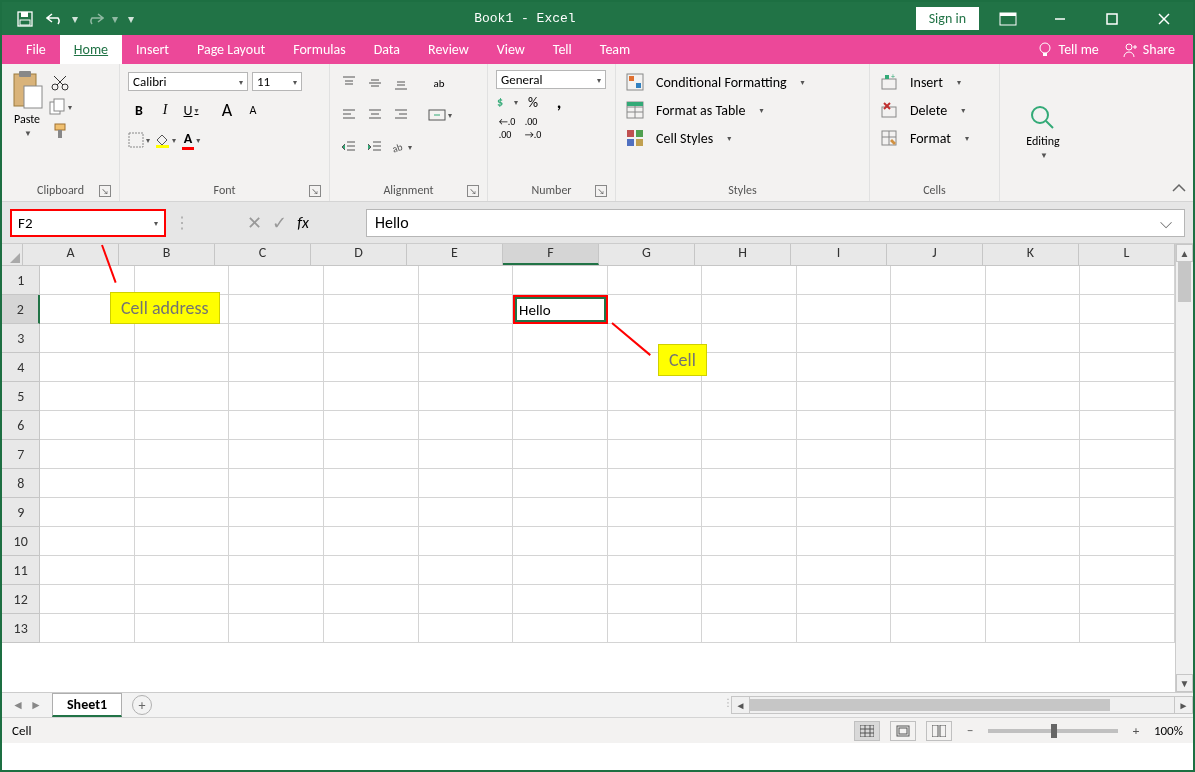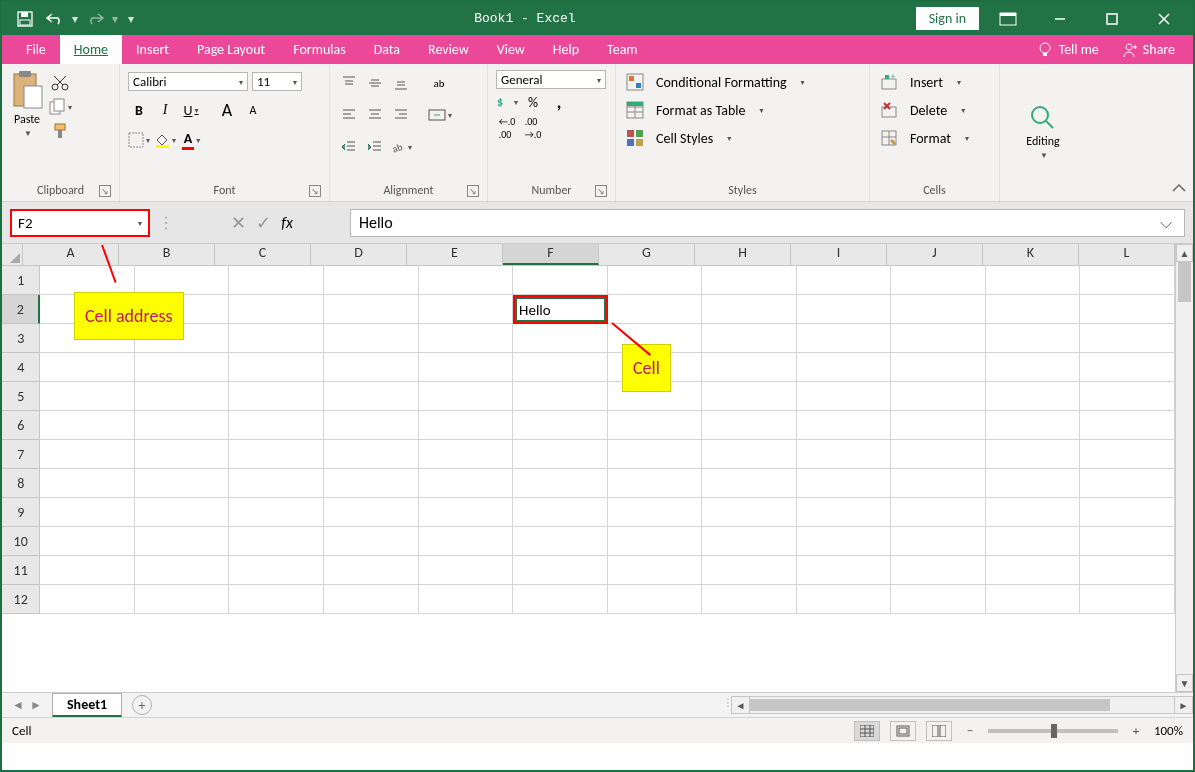--- a/index.html
+++ b/index.html
@@ -31,21 +31,21 @@
   .btnstack { display:flex; flex-direction:column; align-items:center; justify-content:flex-start; gap:2px; padding:2px; }
   .smallrow { display:flex; gap:4px; align-items:center; margin:2px 0; }
   .ribbtn { min-width:22px; height:22px; display:flex; align-items:center; justify-content:center; font-size:14px; }
   .ribtxt { font-size:12px; }
   .dropcaret { font-size:8px; color:#555; margin-left:2px; }
   .fontbox { border:1px solid #b6b6b6; background:#fff; font-size:13px; padding:1px 4px; display:flex; align-items:center; justify-content:space-between; }
   .colrow { display:flex; flex-direction:column; gap:2px; }
 
   
   .fbar { height:42px; background:#e6e6e6; display:flex; align-items:center; border-bottom:1px solid #ccc; padding:6px 8px; gap:8px; }
-  .namebox { width:140px; height:28px; border:2px solid red; background:#fff; display:flex; align-items:center; padding:0 6px; font-size:15px; justify-content:space-between; }
+  .namebox { width:156px; height:28px; border:2px solid red; background:#fff; display:flex; align-items:center; padding:0 6px; font-size:15px; justify-content:space-between; }
   .fxbtns { display:flex; gap:10px; align-items:center; width:160px; justify-content:center; }
   .fxbtns .fx { font-style:italic; }
   .formulabox { flex:1; height:28px; border:1px solid #b6b6b6; background:#fff; padding:0 8px; font-size:16px; display:flex; align-items:center; justify-content:space-between; }
   .fdrop { width:16px; color:#666; }
 
   
   .gridwrap { position:relative; height: 448px; display:flex; }
   .gridinner { flex:1; position:relative; overflow:hidden; }
   .colhdrs { display:flex; height:22px; background:#e8e8e8; border-bottom:1px solid #c6c6c6; }
   .corner { width:39px; height:22px; background:#e8e8e8; border-right:1px solid #c6c6c6; border-bottom:1px solid #c6c6c6; position:relative; }
@@ -57,21 +57,21 @@
   .rowhdr { width:39px; background:#e8e8e8; border-right:1px solid #c6c6c6; border-bottom:1px solid #c6c6c6; text-align:center; font-size:14px; color:#333; display:flex; align-items:center; justify-content:center; }
   .rowhdr.sel { background:#d5d5d5; border-right:2px solid #217346; }
   .cell { width:96px; border-right:1px solid #d4d4d4; border-bottom:1px solid #d4d4d4; font-size:15px; padding:2px 4px; display:flex; align-items:center; position:relative; }
   .cell.active { border:2px solid red; outline:2px solid #217346; outline-offset:-4px; }
   .vsb { width:18px; background:#f0f0f0; display:flex; flex-direction:column; border-left:1px solid #ccc; }
   .vsb .arrow { height:18px; display:flex; align-items:center; justify-content:center; border:1px solid #c6c6c6; font-size:10px; color:#555; }
   .vsb .track { flex:1; background:#f0f0f0; position:relative; }
   .vsb .thumb { position:absolute; top:0; left:2px; right:2px; height:40px; background:#c6c6c6; }
 
   
-  .annot { position:absolute; background:yellow; color:#be185d; font-size:18px; padding:12px 10px; border:1px solid #d0d000; }
+  .annot { position:absolute; background:yellow; color:#737373; font-size:18px; padding:4px 10px; border:1px solid #d0d000;margin-left:36px; }
   .annotline { position:absolute; border-top:2px solid red; transform-origin: left center; }
 
   
   .sheetbar { height:25px; display:flex; align-items:center; border-top:1px solid #ccc; background:#f3f3f3; }
   .navarrows { display:flex; gap:2px; padding:0 8px; }
   .navarrows span { width:16px; text-align:center; color:#888; font-size:12px; }
   .sheettab { background:#fff; border:1px solid #aeaeae; border-bottom:2px solid #217346; padding:2px 14px; font-size:14px; font-weight:600; color:#000000; }
   .addsheet { margin-left:10px; width:20px; height:20px; border:1px solid #b0b0b0; border-radius:50%; display:flex; align-items:center; justify-content:center; color:#666; font-size:14px; }
   .hsbwrap { margin-left:auto; display:flex; align-items:center; width:470px; }
   .hsbgrip { width:8px; height:18px; color:#aaa; font-size:10px; }
@@ -151,21 +151,21 @@
 
 <div class="tabsrow">
   <div class="tab">File</div>
   <div class="tab active">Home</div>
   <div class="tab">Insert</div>
   <div class="tab">Page Layout</div>
   <div class="tab">Formulas</div>
   <div class="tab">Data</div>
   <div class="tab">Review</div>
   <div class="tab">View</div>
-  <div class="tab">Help</div>
+  <div class="tab">Tell</div>
   <div class="tab">Team</div>
   <div class="tabsright">
     <div class="item">
       <svg width="16" height="16">
           <circle cx="8" cy="6" r="5" fill="none" stroke="#fff"></circle>
           <rect x="6" y="11" width="4" height="3" fill="#fff"></rect>
         </svg>
       <span>Tell me</span>
     </div>
     <div class="item">
@@ -699,20 +699,35 @@
           <div class="cell"></div>
           <div class="cell"></div>
           <div class="cell"></div>
           <div class="cell"></div>
           <div class="cell"></div>
           <div class="cell"></div>
           <div class="cell"></div>
           <div class="cell"></div>
           <div class="cell"></div>
         </div>
+        <div class="row">
+          <div class="rowhdr">13</div>
+          <div class="cell"></div>
+          <div class="cell"></div>
+          <div class="cell"></div>
+          <div class="cell"></div>
+          <div class="cell"></div>
+          <div class="cell"></div>
+          <div class="cell"></div>
+          <div class="cell"></div>
+          <div class="cell"></div>
+          <div class="cell"></div>
+          <div class="cell"></div>
+          <div class="cell"></div>
+        </div>
       </div>
 
     <div class="annot" style="left:72px; top:48px;">Cell address</div>
     <div class="annot" style="left:620px; top:100px;">Cell</div>
     <div class="annotline" style="left:100px; top:0px; width:40px; transform:rotate(70deg);"></div>
     <div class="annotline" style="left:610px; top:78px; width:50px; transform:rotate(40deg);"></div>
   </div>
   <div class="vsb">
     <div class="arrow">▲</div>
     <div class="track">

